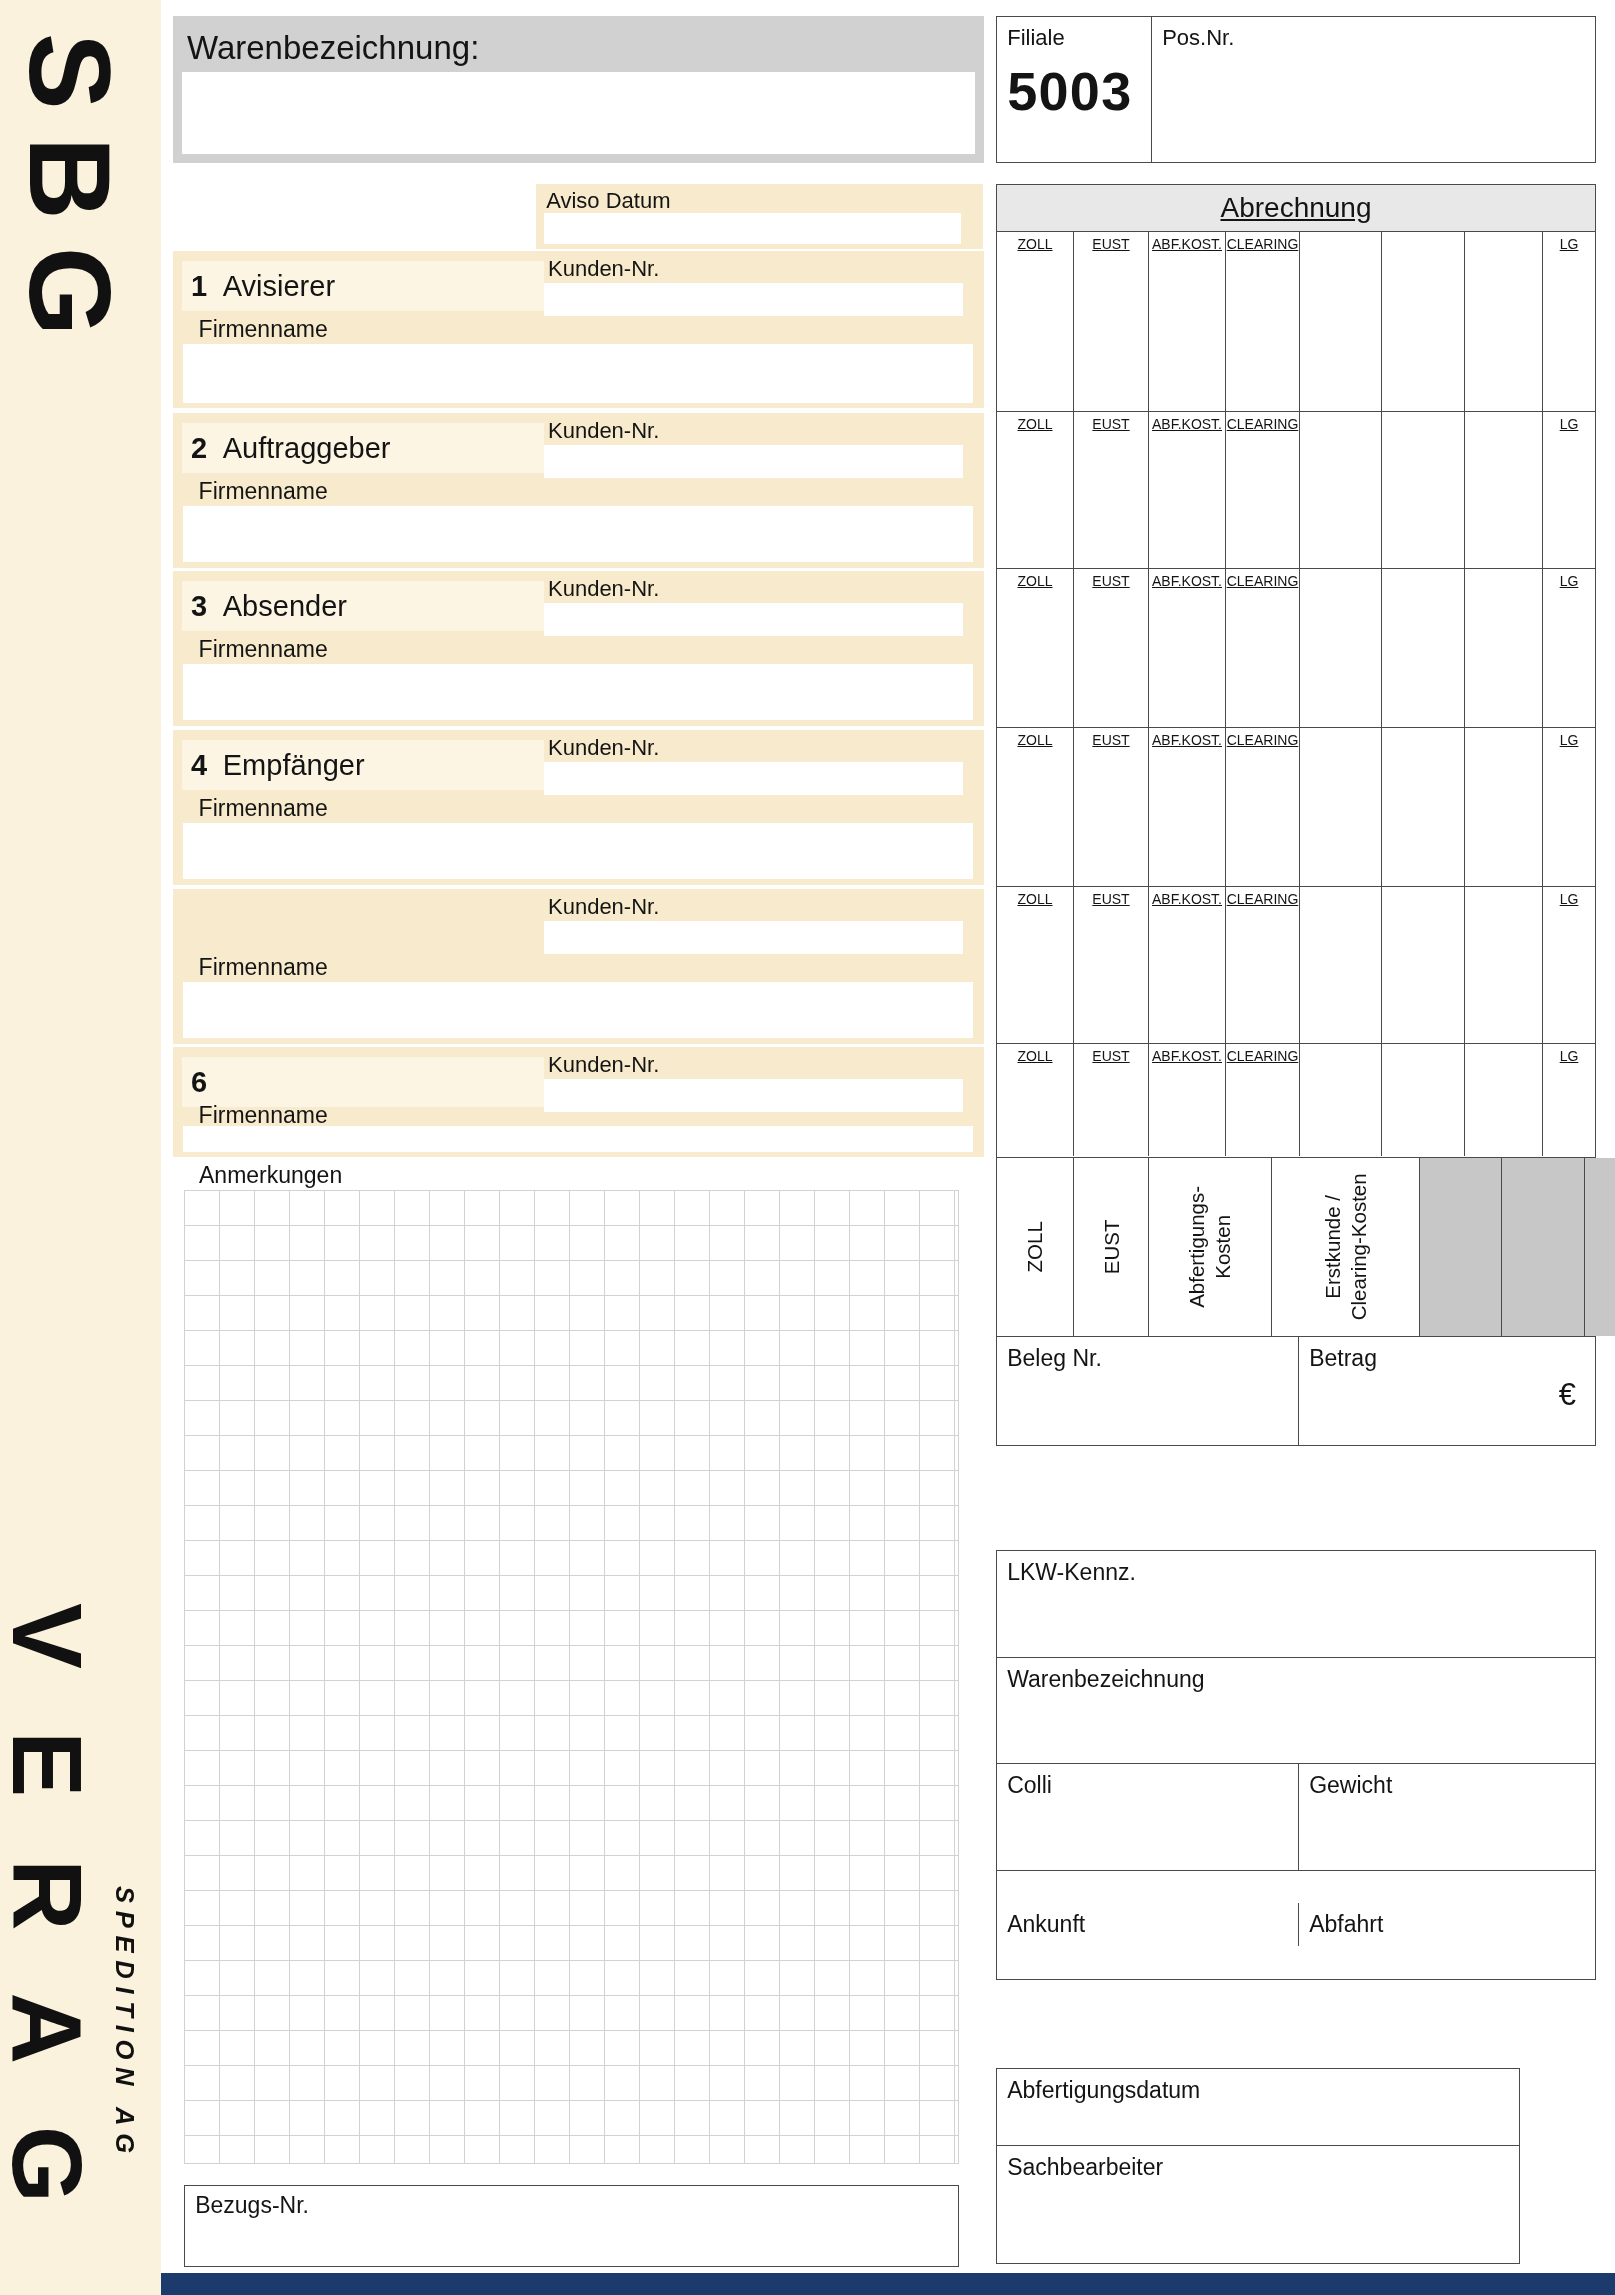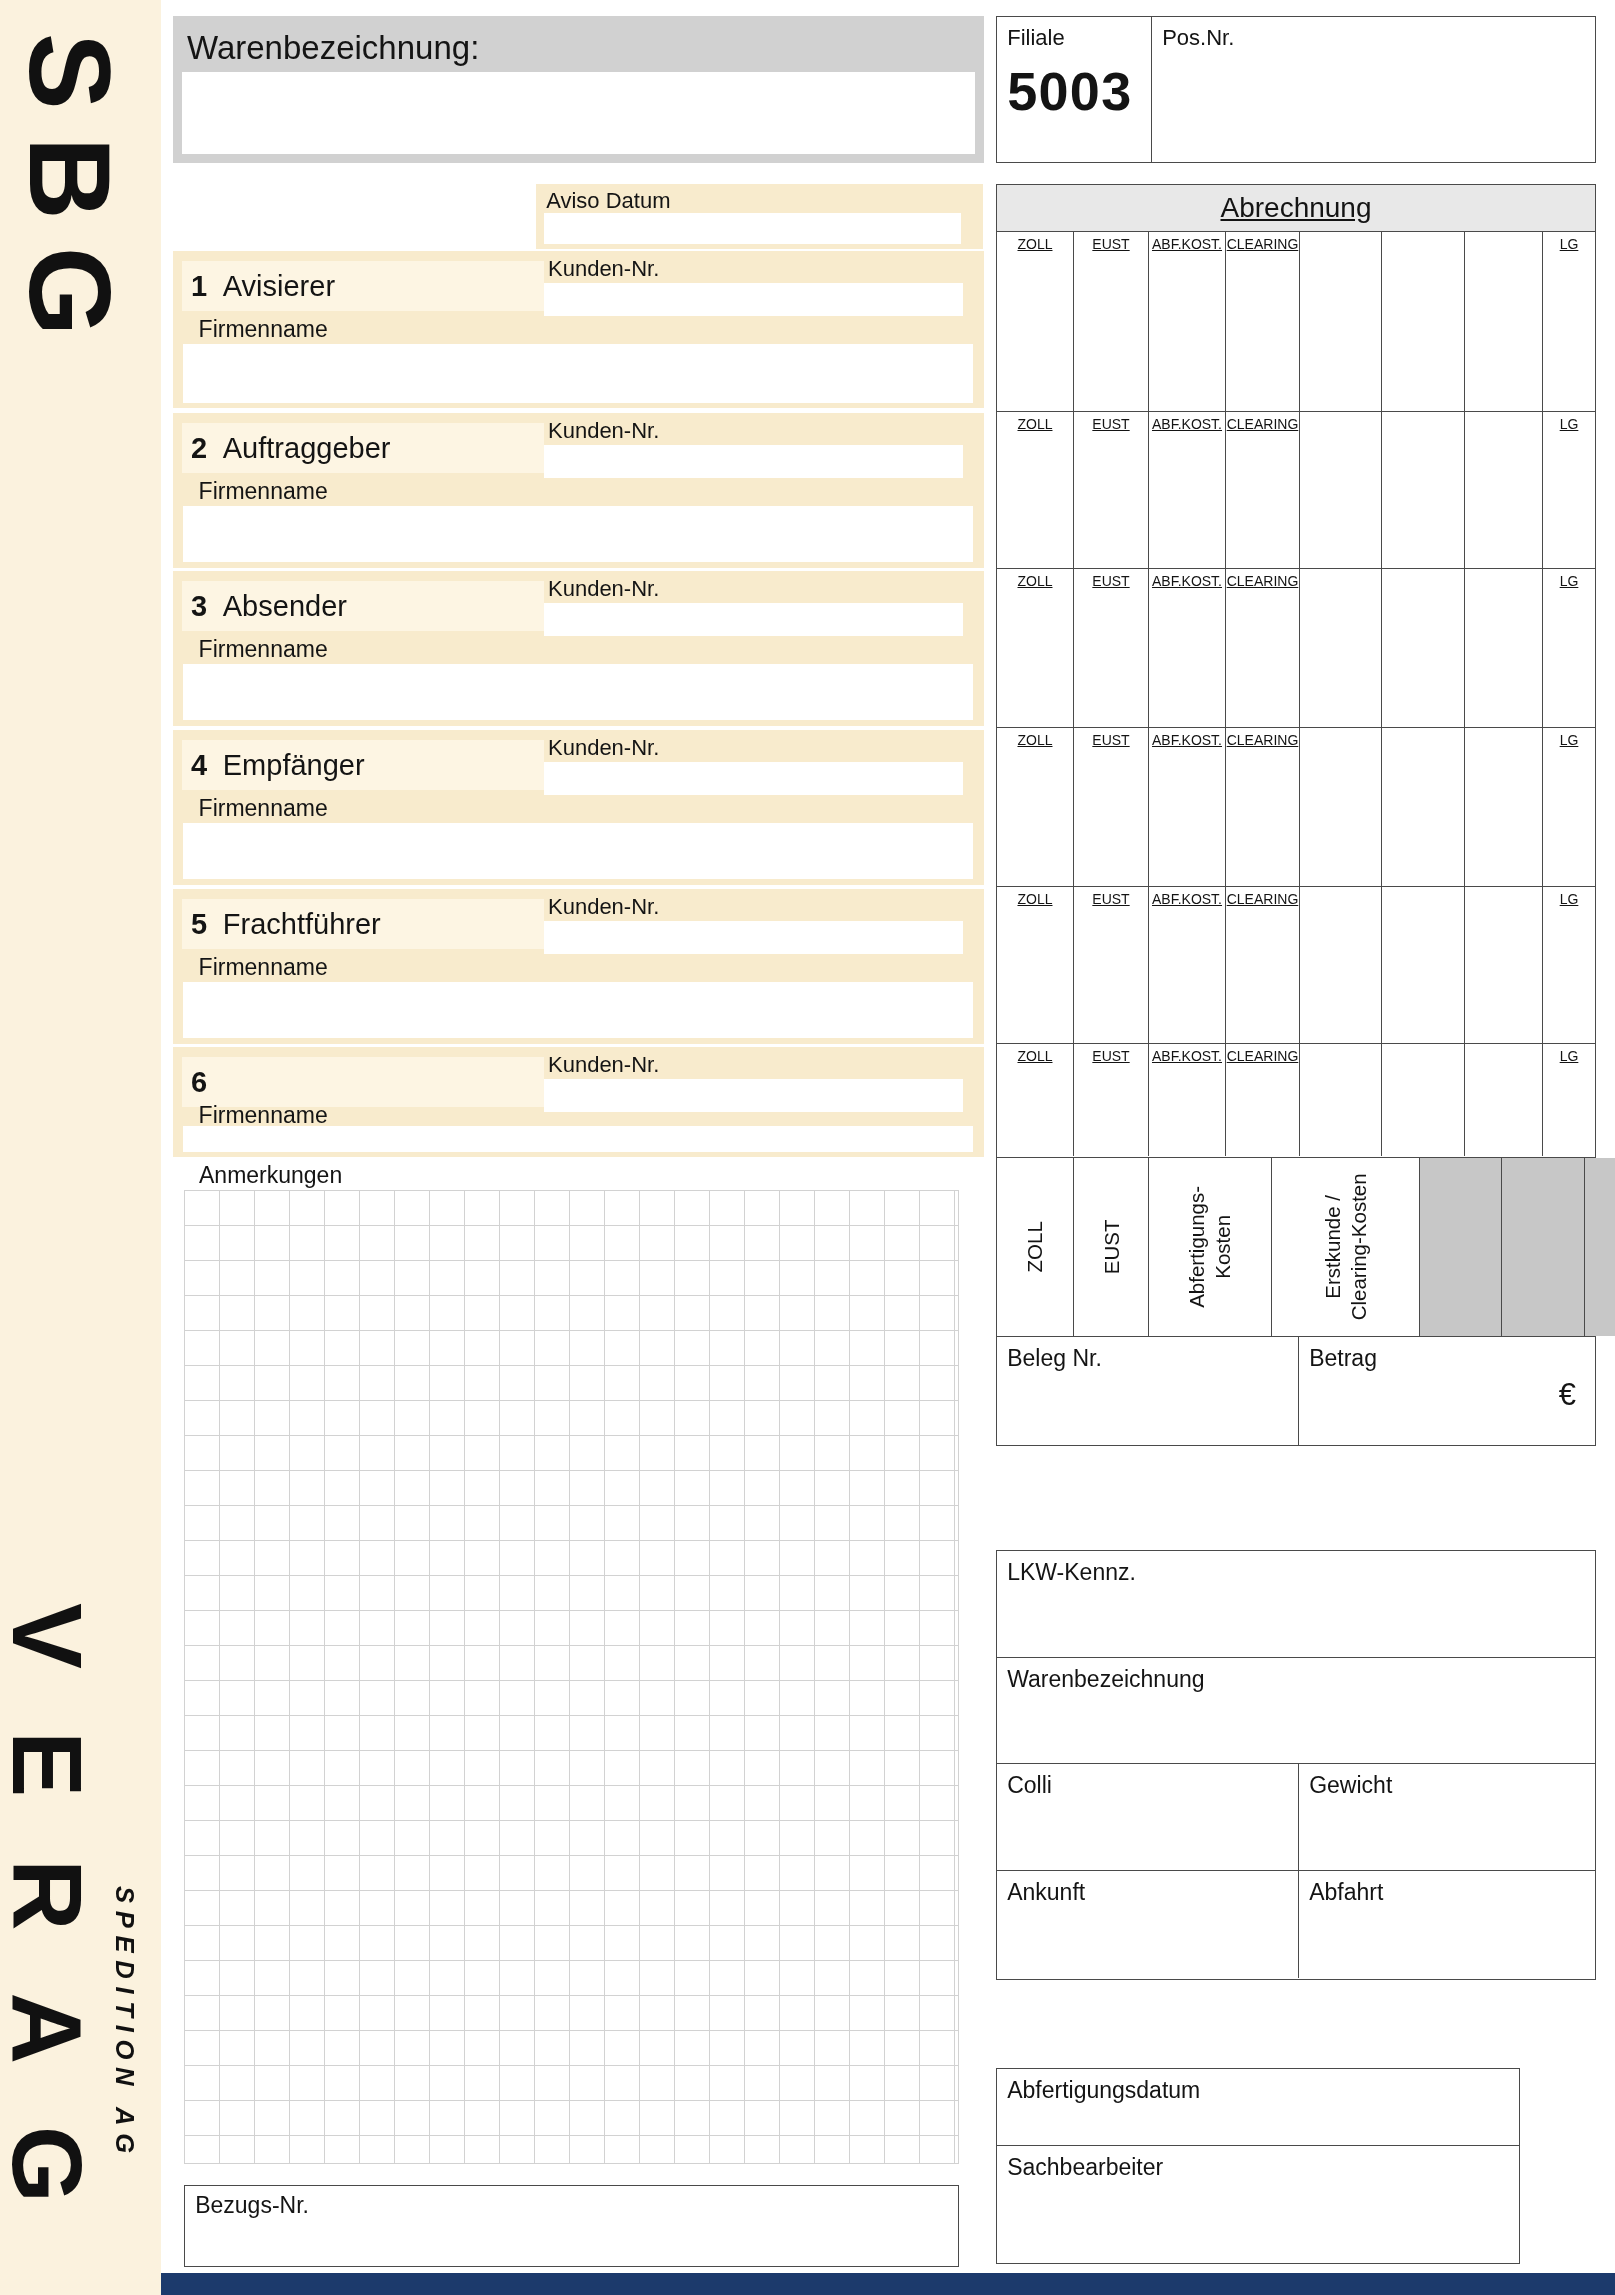--- a/index.html
+++ b/index.html
@@ -87,21 +87,21 @@
       linear-gradient(to right, var(--grid_line,#d2d2d2) 1.3px, transparent 1.3px),
       linear-gradient(to bottom, var(--grid_line,#d2d2d2) 1.3px, transparent 1.3px);
     background-size:35px 35px;
     border-right:1.3px solid var(--grid_line,#d2d2d2);border-bottom:1.3px solid var(--grid_line,#d2d2d2);box-sizing:border-box;}
   
   .cargo{position:absolute;left:996px;top:1550px;width:600px;height:430px;border:1.9px solid var(--border_dark,#4a4a4a);box-sizing:border-box;background:#fff;}
   .c-row{box-sizing:border-box;border-bottom:1.3px solid var(--border_dark,#4a4a4a);padding:7.7px 10.2px;}
   .c-row:nth-child(1){height:107px;}
   .c-row:nth-child(2){height:106px;}
   .c-row:nth-child(3){height:107px;}
-  .c-row:nth-child(4){height:107px;border-bottom:none;}
+  .c-row:nth-child(4){height:107px;border-bottom:none;align-items:center;}
   .c-row.split{display:flex;padding:0;}
   .c-cell{flex:1;padding:7.7px 10.2px;box-sizing:border-box;}
   .c-cell.left{flex:0 0 302px;border-right:1.3px solid var(--border_dark,#4a4a4a);}
   
   .proc{position:absolute;left:996px;top:2068px;width:524px;height:196px;border:1.9px solid var(--border_dark,#4a4a4a);box-sizing:border-box;background:#fff;}
   .p-row1{height:77px;box-sizing:border-box;border-bottom:1.3px solid var(--border_dark,#4a4a4a);padding:7.7px 10.2px;}
   .p-row2{padding:7.7px 10.2px;}
   
   .bezug{position:absolute;left:184px;top:2185px;width:775px;height:82px;border:1.9px solid var(--border_dark,#4a4a4a);box-sizing:border-box;padding:6.4px 10.2px;background:#fff;}
   
@@ -170,24 +170,20 @@
     <div class="chip">
       <span class="num">4</span>
       <span class="role">Empfänger</span>
     </div>
     <div class="k-label">Kunden-Nr.</div>
     <div class="k-field"></div>
     <div class="f-label">Firmenname</div>
     <div class="f-field"></div>
   </div>
   <div class="section sec-4">
-    <div class="chip">
-      <span class="num">5</span>
-      <span class="role">Frachtführer</span>
-    </div>
     <div class="k-label">Kunden-Nr.</div>
     <div class="k-field"></div>
     <div class="f-label">Firmenname</div>
     <div class="f-field"></div>
   </div>
   <div class="section sec-5">
     <div class="chip">
       <span class="num">6</span>
       <span class="role"></span>
     </div>

